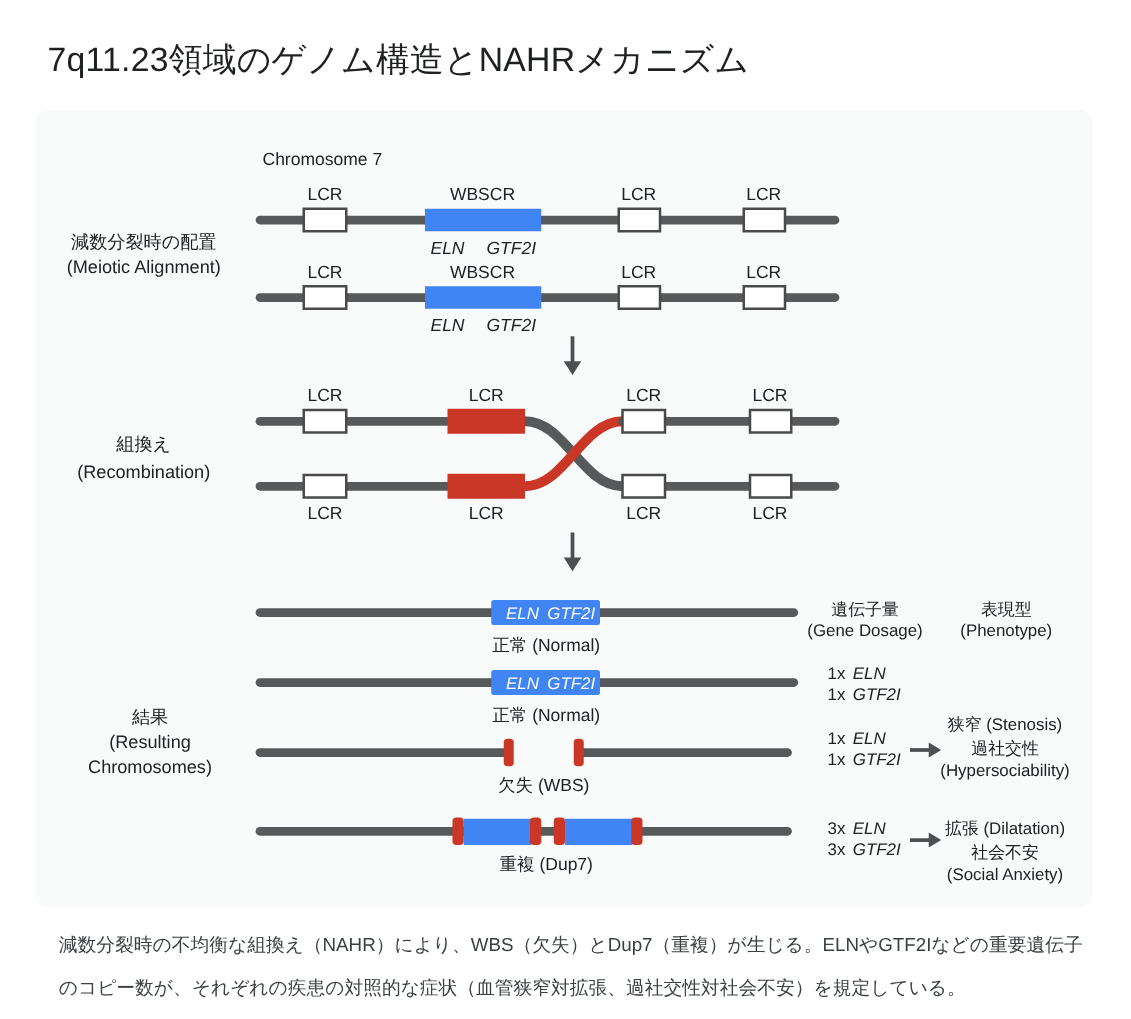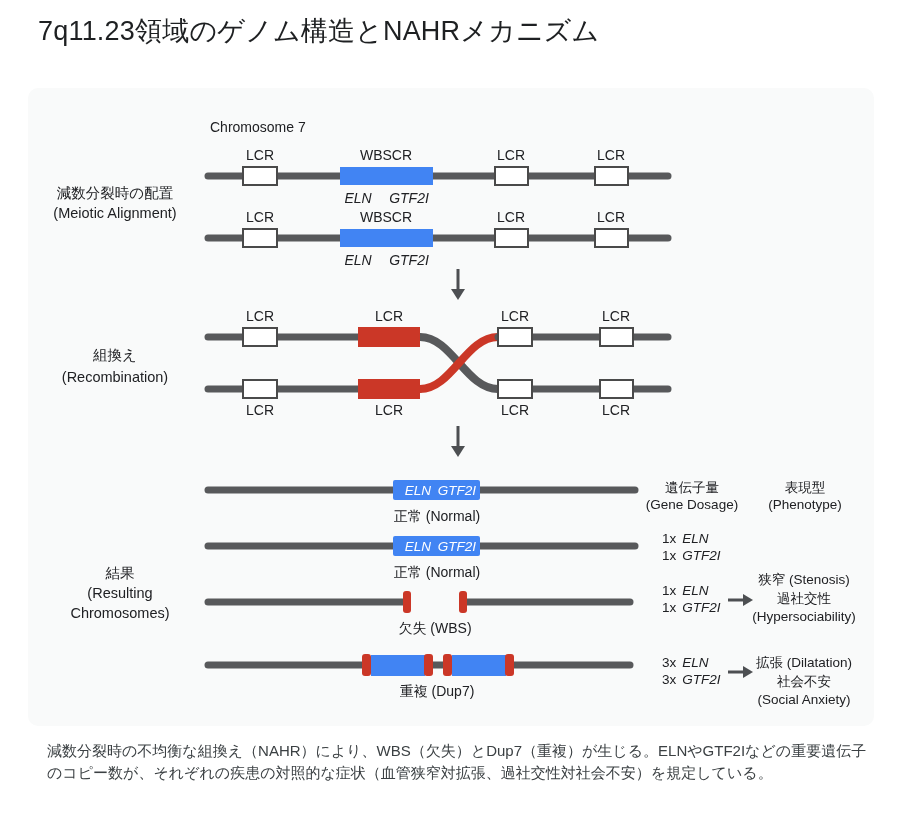--- a/index.html
+++ b/index.html
@@ -1,23 +1,23 @@
 <!DOCTYPE html>
 <html><head>
 <meta charset="utf-8">
 <style>
   html,body { margin:0; padding:0; background:#ffffff; }
   body { width:905px; height:815px; position:relative; overflow:hidden;
          font-family:"Liberation Sans","DejaVu Sans",sans-serif; }
-  .page-title { position:absolute; left:38px; top:13px; width:840px;
+  .page-title { position:absolute; left:38px; top:30px; width:840px;
     font-size:27px; font-weight:500; color:#1e2022; letter-spacing:0.2px; }
   .panel { position:absolute; left:28px; top:88px; width:846px; height:638px;
     background:#f9fafa; border-radius:10px; }
   .caption { position:absolute; left:47px; top:740px; width:828px;
-    font-size:15px; line-height:22px; color:#3b4043; }
+    font-size:15px; line-height:34px; color:#3b4043; }
   svg { display:block; }
   text { font-family:"Liberation Sans","DejaVu Sans",sans-serif; fill:#202124; }
   .t  { font-size:14px; }
   .ts { font-size:13.5px; }
   .it { font-style:italic; }
   .sec { font-size:14.5px; }
   .white { fill:#ffffff; }
 </style>
 </head>
 <body>

